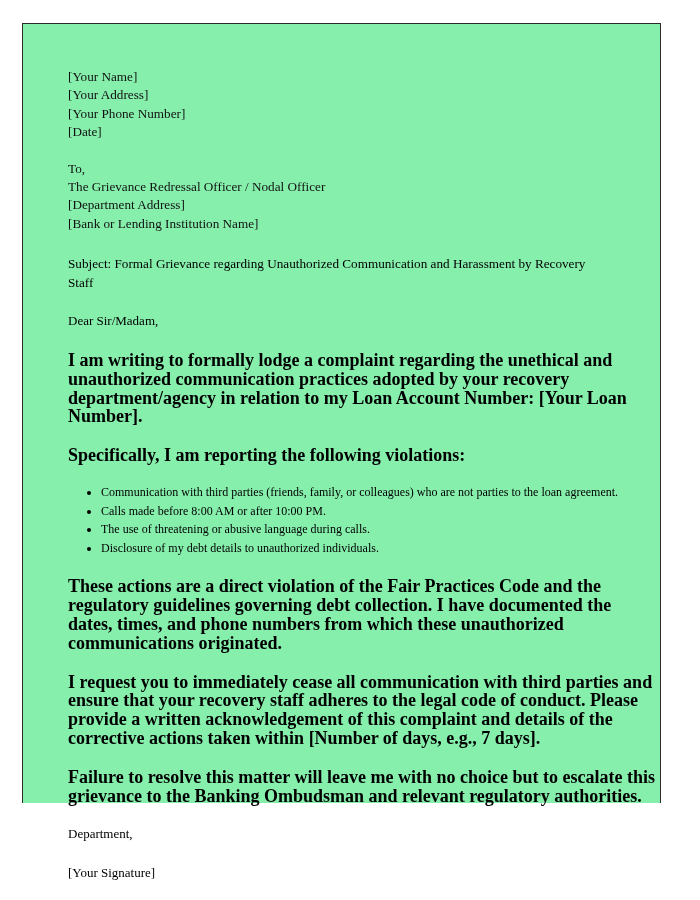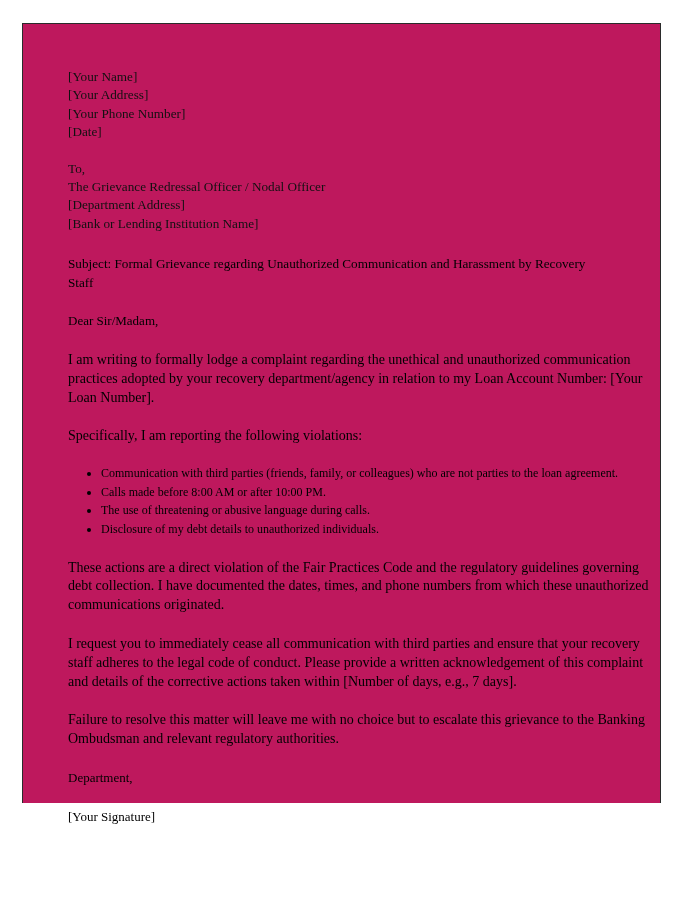--- a/index.html
+++ b/index.html
@@ -27,21 +27,21 @@
     position: absolute;
     left: 22px;
     top: 23px;
     width: 639px;
     height: 780px;
     border-left: 1px solid #2b2b2b;
     border-top: 1px solid #2b2b2b;
     border-right: 1px solid #2b2b2b;
     border-bottom: none;
     box-sizing: border-box;
-    background: #be185d;
+    background: #86efac;
     padding-left: 16px;
   }
 
   #letter-body {
     position: absolute;
     left: 45px;
     top: 44px;
     width: 590px;
   }
 
@@ -61,24 +61,25 @@
   .gap-lg { height: 22px; }
 
   .subject {
     font-weight: normal;
     font-size: 13.2px;
     line-height: 18.6px;
     width: 520px;
   }
 
   .para {
-    font-size: 14px;
+    font-size: 18px;
     line-height: 18.8px;
     text-align: left;
     width: 590px;
+    font-weight: bold;
   }
 
   ul.violations {
     margin: 0;
     padding: 0 0 0 33px;
     list-style-type: disc;
     width: 557px;
   }
   ul.violations li {
     font-size: 12px;

